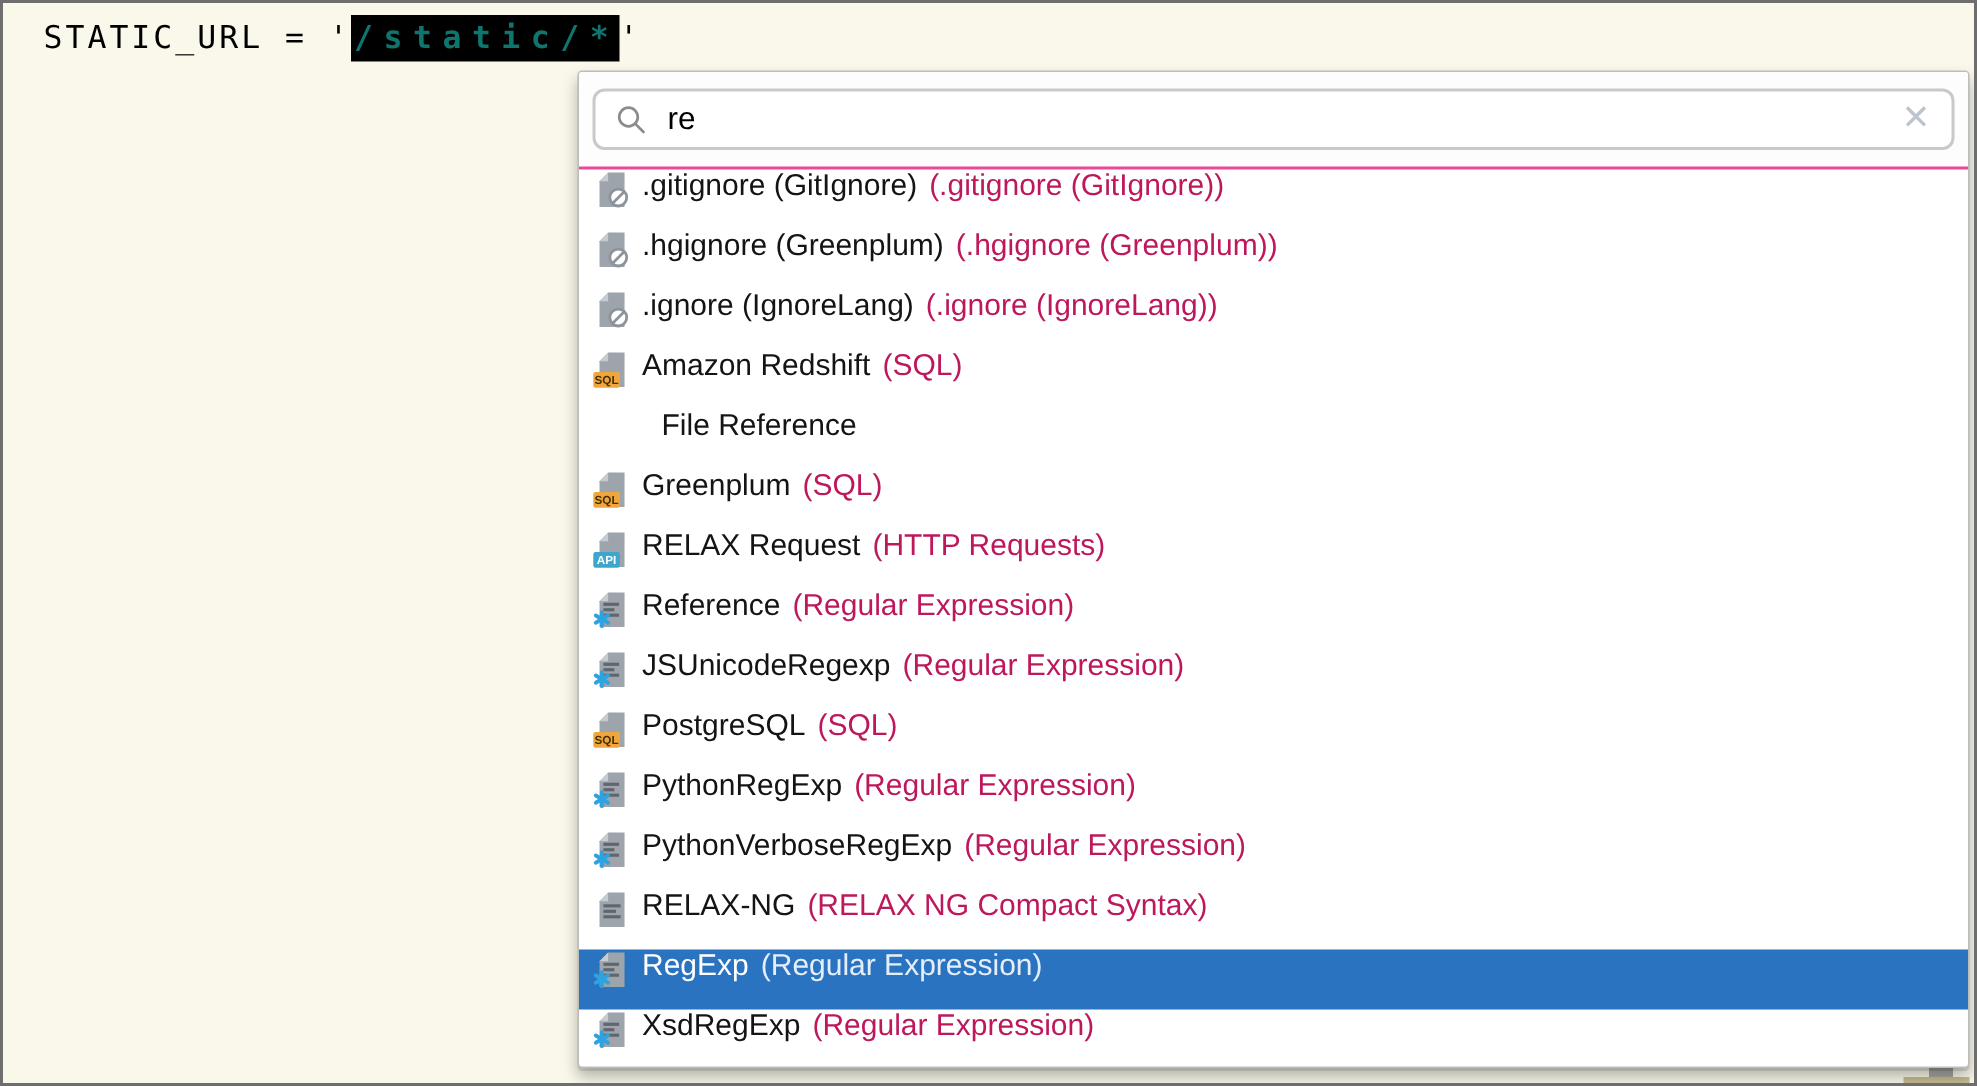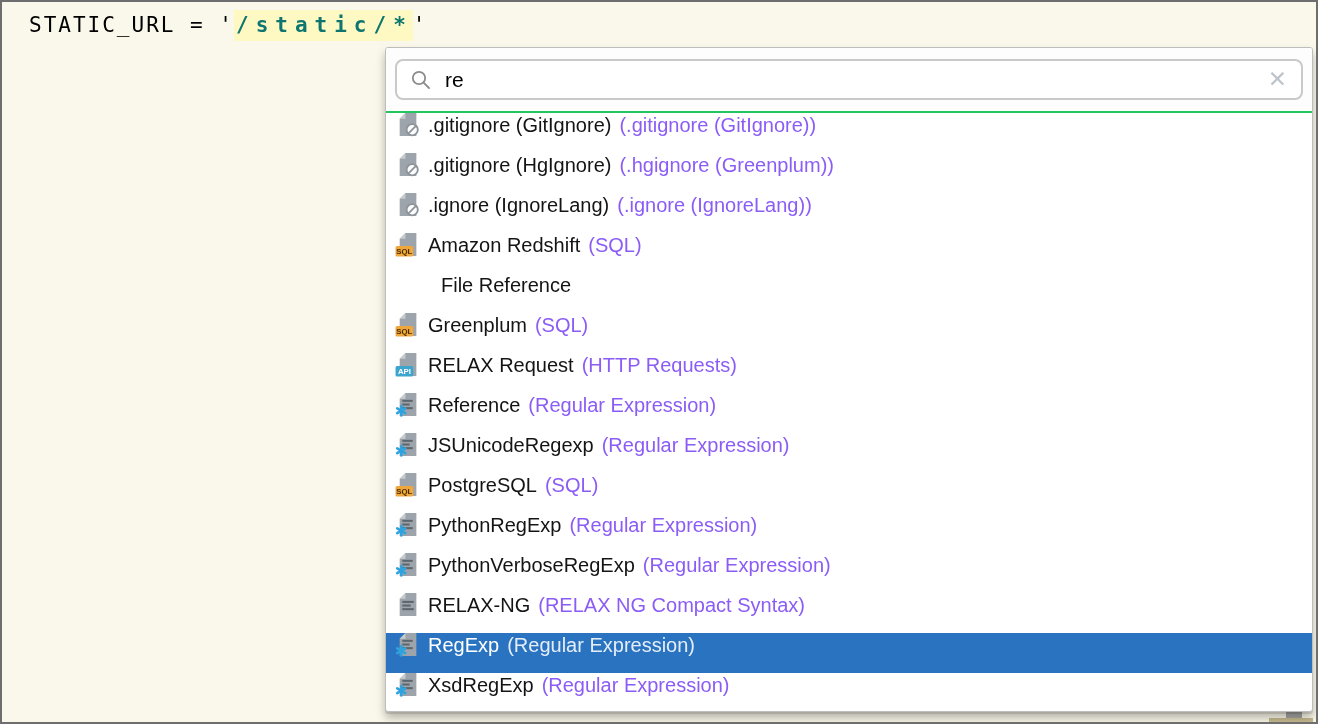--- a/index.html
+++ b/index.html
@@ -22,54 +22,54 @@
   .scroll-thumb{position:absolute;left:1284px;top:701px;width:16px;height:21px;background:#A6A5A2;}
   .scroll-corner{position:absolute;left:1267px;top:716px;width:44px;height:6px;background:#C6BA8E;}
   
   .popup{
     position:absolute;left:383px;top:45px;width:928px;height:665px;
     background:#fff;border:1px solid #BDBDBD;border-radius:3px;
     box-shadow:0 6px 10px rgba(0,0,0,.28),0 2px 0 rgba(0,0,0,.10);
     overflow:hidden;display:flex;flex-direction:column;
   }
   .popup-header{
-    flex:0 0 65px;background:#FDFDFD;border-bottom:2px solid #22c55e;
+    flex:0 0 65px;background:#FDFDFD;border-bottom:2px solid #ec4899;
     display:flex;align-items:center;padding:0 9px;
   }
   .search-field{
     flex:1;height:41px;background:#fff;border:2px solid #C9C9C9;border-radius:8px;
     display:flex;align-items:center;padding:0 12px;
   }
   .search-field input{
     flex:1;border:none;outline:none;background:transparent;
     font-family:"Liberation Sans",sans-serif;font-size:21px;color:#000;margin-left:10px;
   }
   .close-x{
     font-size:23px;color:#BDC4CB;line-height:1;cursor:default;user-select:none;
     padding:0 2px;font-family:"DejaVu Sans",sans-serif;
   }
   
   .lang-list{flex:1;overflow:hidden;}
   .row{
-    height:40px;display:flex;align-items:flex-end;padding:16px 8px;
+    height:40px;display:flex;align-items:flex-start;padding:0 8px;
     font-size:20px;color:#141414;white-space:nowrap;
   }
   .row .icon-slot{width:26px;height:26px;flex:0 0 26px;display:flex;align-items:center;justify-content:center;}
   .row .icon-slot.empty{margin-right:13px;}
   .row .primary{margin-left:8px;}
-  .row .hint{margin-left:8px;color:#8b5cf6;}
+  .row .hint{margin-left:8px;color:#be185d;}
   .row.selected{background:#2A73C1;color:#fff;}
   .row.selected .hint{color:rgba(255,255,255,.88);}
 </style>
 </head>
 <body>
 
 <div class="window" style="background: rgb(250, 248, 234);">
 
-  <div class="code-line"><span>STATIC_URL = '</span><span class="injected" style="color: rgb(14, 117, 111); background: #fef9c3;">/static/*</span><span>'</span></div>
+  <div class="code-line"><span>STATIC_URL = '</span><span class="injected" style="color: rgb(14, 117, 111); background: #000000;">/static/*</span><span>'</span></div>
 
   <div class="scroll-thumb"></div>
   <div class="scroll-corner"></div>
 
   <div class="popup">
     <div class="popup-header">
       <div class="search-field">
         <span style="display:flex;">
           <svg width="24" height="24" viewBox="0 0 24 24">
             <circle cx="10" cy="10" r="6.2" fill="none" stroke="#8C8C8C" stroke-width="1.8"></circle>
@@ -95,21 +95,21 @@
   </div>
         <div class="row">
     <span class="icon-slot">
             <svg width="25" height="25" viewBox="0 0 24 24">
               <path d="M10 1 H20.5 V23 H4.5 V6.5 Z" fill="#9DA4AB"></path>
               <path d="M10 1 L4.5 6.5 H10 Z" fill="#C7CCD0"></path>
               <circle cx="16.5" cy="17" r="5.4" fill="#fff" stroke="#8D949B" stroke-width="1.8"></circle>
               <line x1="12.9" y1="20.6" x2="20.1" y2="13.4" stroke="#8D949B" stroke-width="1.8"></line>
             </svg>
           </span>
-    <span class="primary">.gitignore (HgIgnore)</span>
+    <span class="primary">.hgignore (Greenplum)</span>
     <span class="hint">(.hgignore (Greenplum))</span>
   </div>
         <div class="row">
     <span class="icon-slot">
             <svg width="25" height="25" viewBox="0 0 24 24">
               <path d="M10 1 H20.5 V23 H4.5 V6.5 Z" fill="#9DA4AB"></path>
               <path d="M10 1 L4.5 6.5 H10 Z" fill="#C7CCD0"></path>
               <circle cx="16.5" cy="17" r="5.4" fill="#fff" stroke="#8D949B" stroke-width="1.8"></circle>
               <line x1="12.9" y1="20.6" x2="20.1" y2="13.4" stroke="#8D949B" stroke-width="1.8"></line>
             </svg>

